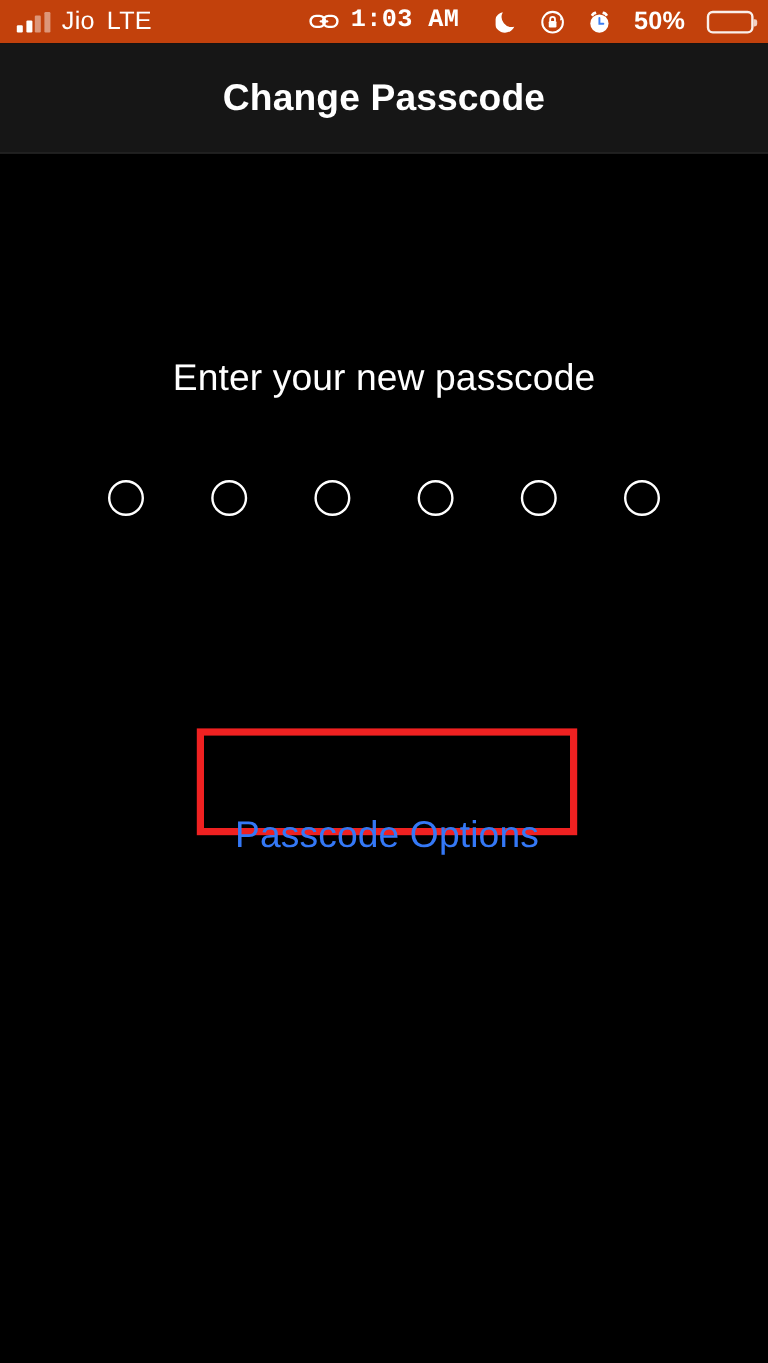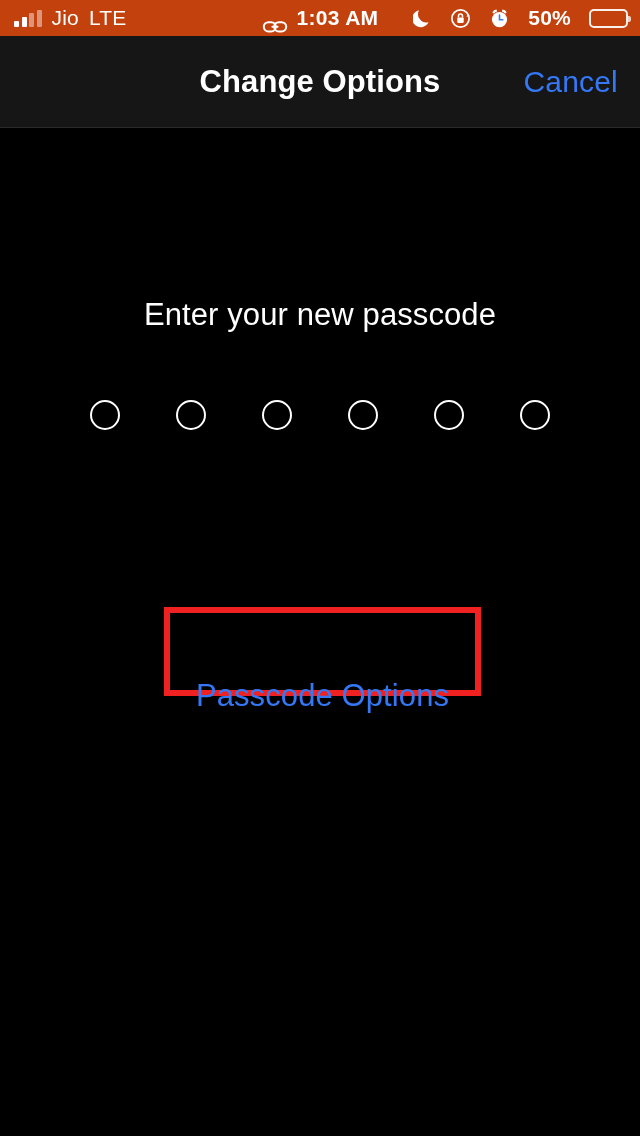--- a/index.html
+++ b/index.html
@@ -42,23 +42,24 @@
     align-items: center;
     gap: 10px;
   }
   .sb-center {
     position: absolute;
     left: 0;
     right: 0;
     top: 0;
     height: 36px;
     display: flex;
-    align-items: flex-end;
+    align-items: center;
     justify-content: center;
     gap: 9px;
+    font-family: Liberation Mono, monospace;
   }
   .sb-right {
     position: absolute;
     right: 12px;
     top: 0;
     height: 36px;
     display: flex;
     align-items: center;
     gap: 18px;
   }
@@ -289,22 +290,21 @@
         </svg>
       </span>
       <span class="sb-pct">50%</span>
       <span class="battery">
         <span class="battery-fill" id="battery-fill" style="width:50%"></span>
       </span>
     </div>
   </div>
 
   <div id="nav-bar">
-    <div id="nav-title">Change Options</div>
-    <div id="nav-cancel" style="color: rgb(52, 120, 246);">Cancel</div>
+    <div id="nav-title">Change Passcode</div>
   </div>
 
   <div id="content">
 
     <div id="prompt-text">Enter your new passcode</div>
 
     <div id="passcode-dots">
         <span class="dot"></span>
         <span class="dot"></span>
         <span class="dot"></span>

